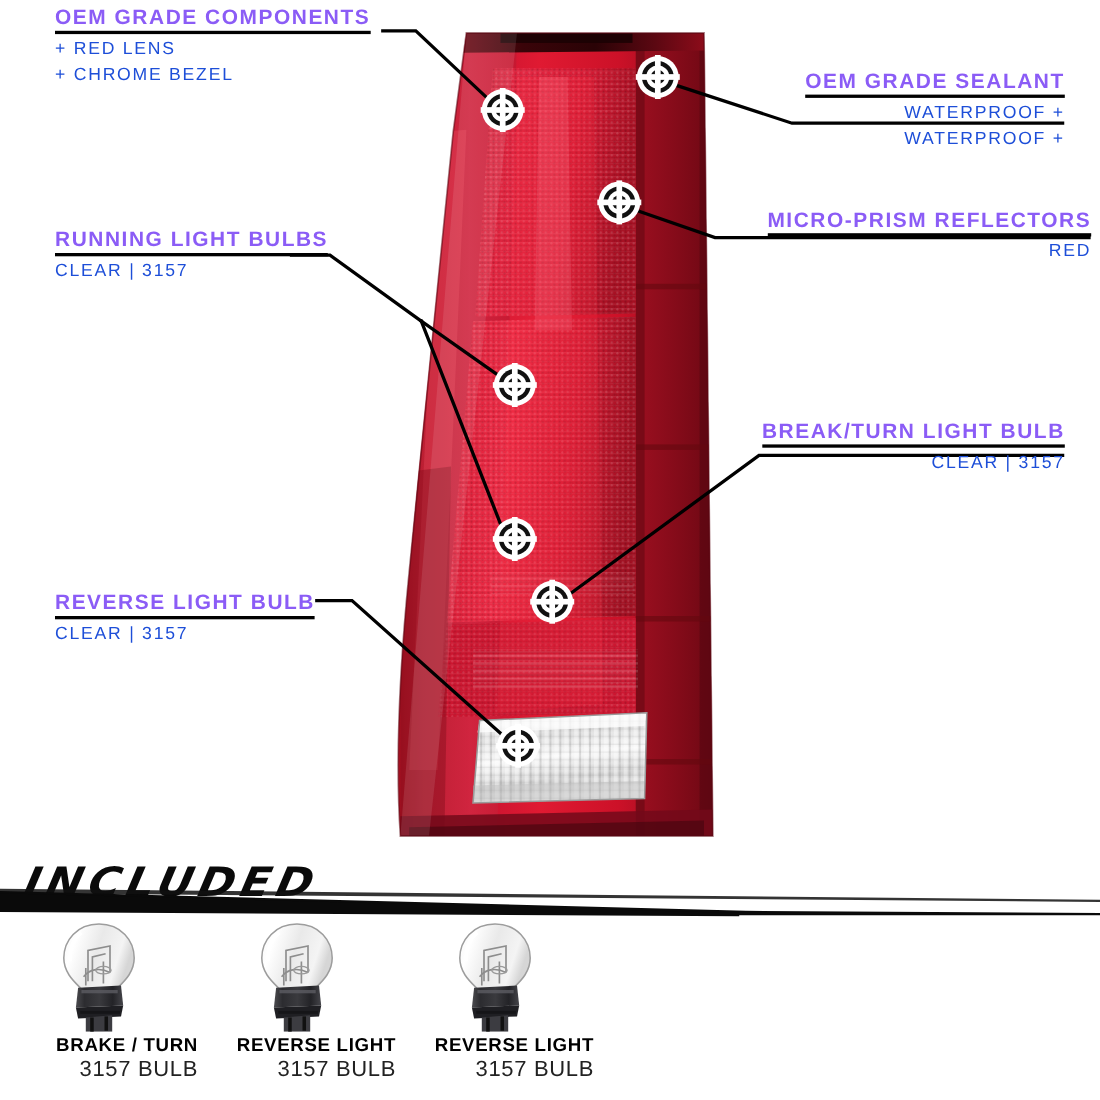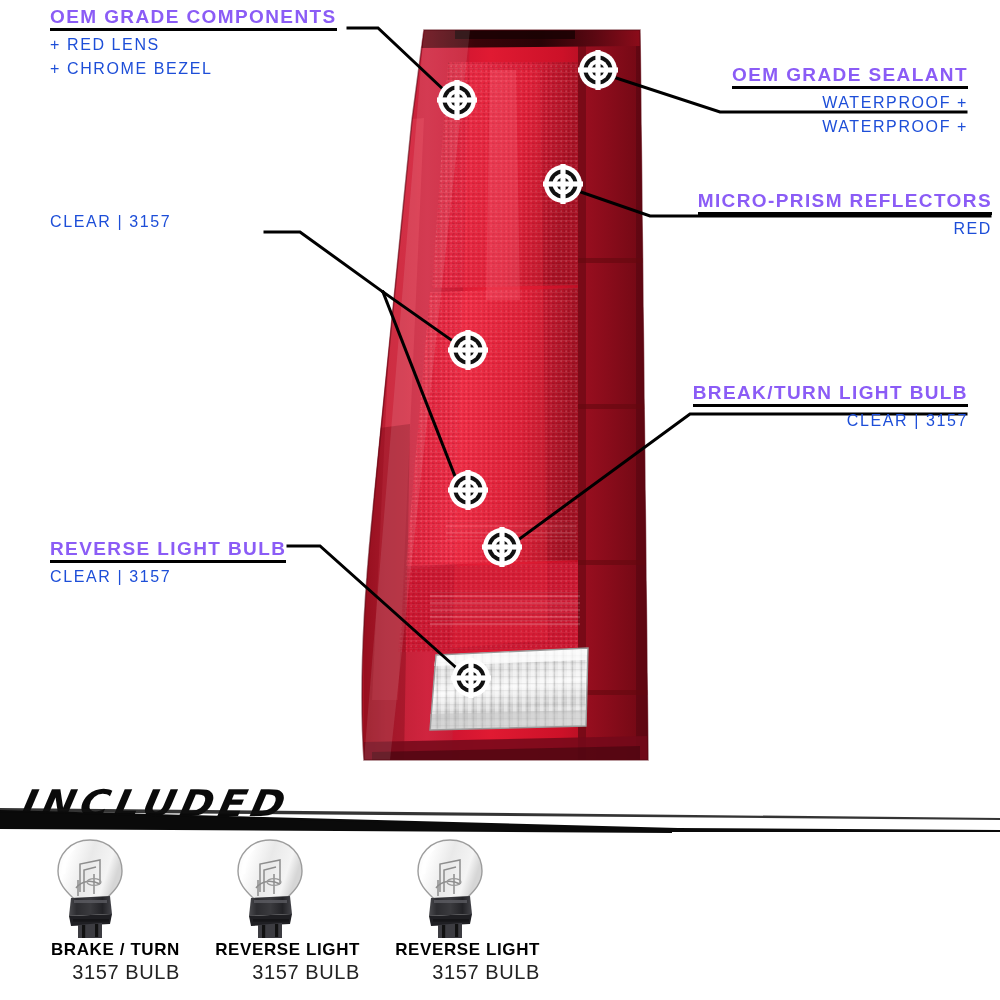--- a/index.html
+++ b/index.html
@@ -295,20 +295,21 @@
     <div class="sub">WATERPROOF +</div>
     <div class="sub">WATERPROOF +</div>
   </div>
 
   <div class="callout right" style="right:8px;top:190px;">
     <div class="title">MICRO-PRISM REFLECTORS</div>
     <div class="sub">RED</div>
   </div>
 
   <div class="callout left" style="left:50px;top:208px;">
+    <div class="title">RUNNING LIGHT BULBS</div>
     <div class="sub">CLEAR | 3157</div>
   </div>
 
   <div class="callout right" style="right:32px;top:382px;">
     <div class="title">BREAK/TURN LIGHT BULB</div>
     <div class="sub">CLEAR | 3157</div>
   </div>
 
   <div class="callout left" style="left:50px;top:538px;">
     <div class="title">REVERSE LIGHT BULB</div>

